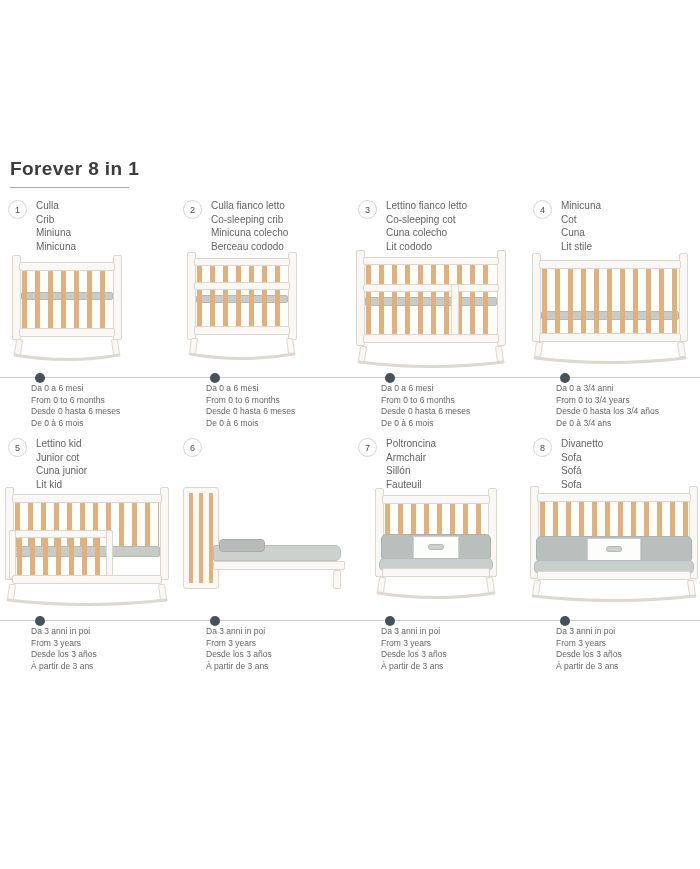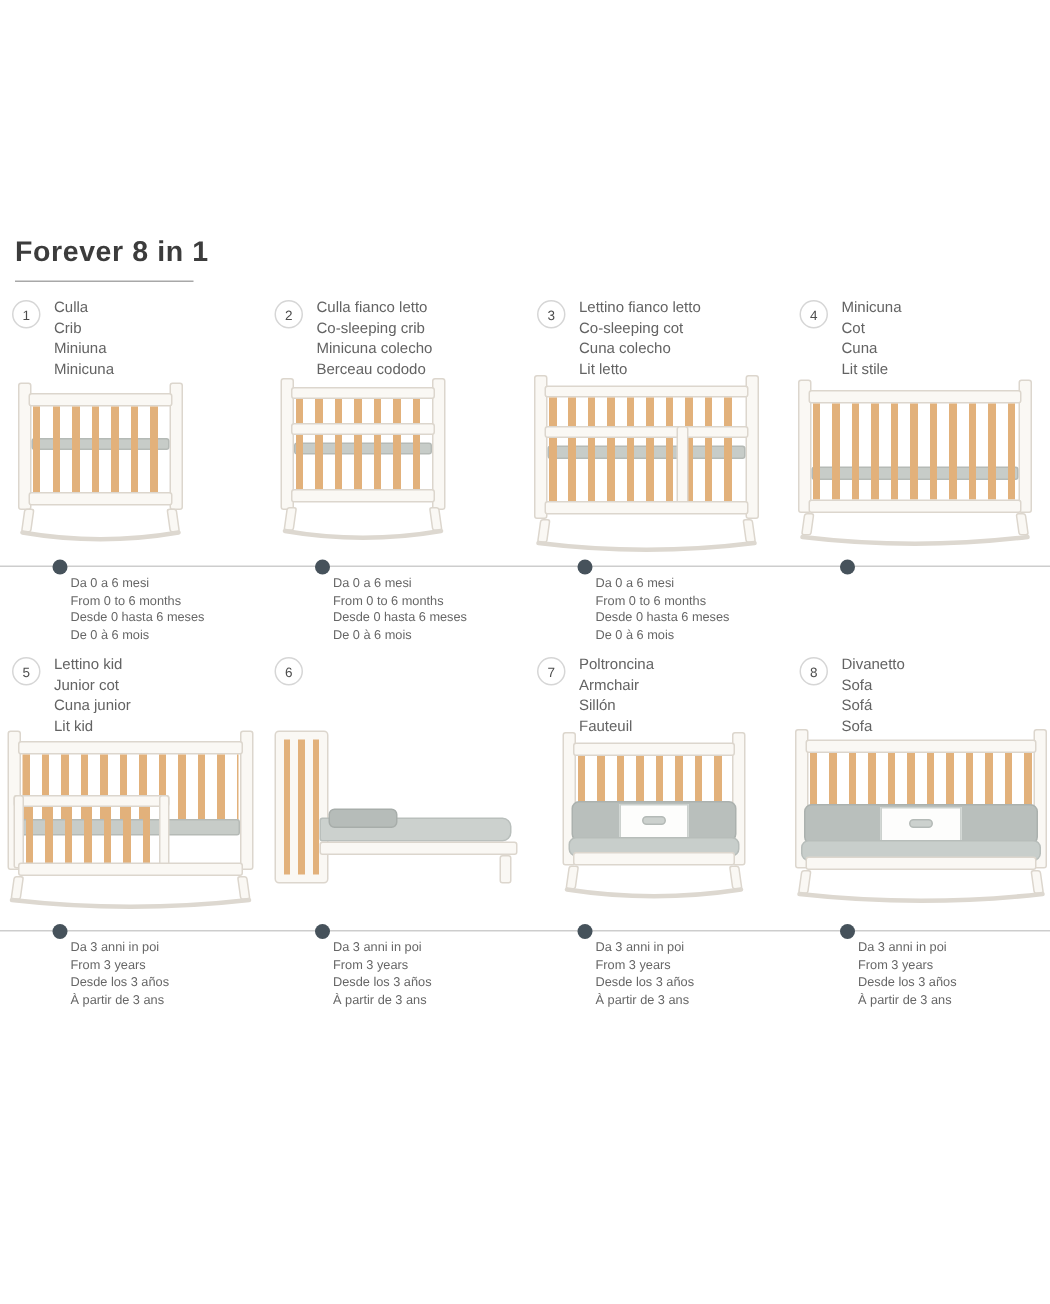--- a/index.html
+++ b/index.html
@@ -12,21 +12,21 @@
   .hdr-row{position:absolute;left:0;width:700px;display:grid;grid-template-columns:repeat(4,175px);}
   .hdr-cell{display:flex;gap:9px;padding-left:8px;box-sizing:border-box;}
   .num-circle{flex:none;width:17px;height:17px;margin-top:1px;border:1px solid #d6d6d6;border-radius:50%;
               display:flex;align-items:center;justify-content:center;font-size:9px;color:#4c4c4c;background:#fff;}
   .name-block{font-size:10px;line-height:13.5px;color:#636363;}
   .name-block div{white-space:nowrap;}
 
   .tl-line{position:absolute;left:0;width:700px;height:1px;background:#cdcdcd;}
   .tl-dot{position:absolute;width:10px;height:10px;border-radius:50%;background:#46525b;}
 
-  .age-row{position:absolute;left:16px;width:604px;display:grid;grid-template-columns:repeat(4,175px);}
+  .age-row{position:absolute;left:0;width:604px;display:grid;grid-template-columns:repeat(4,175px);}
   .age-cell{padding-left:31px;box-sizing:border-box;font-size:8.5px;line-height:11.5px;color:#666;}
   .age-cell div{white-space:nowrap;}
 
   .crib{position:absolute;}
   .crib i,.crib svg{position:absolute;display:block;box-sizing:border-box;}
   .wf{background:#faf8f4;border:1px solid #dcd6cd;border-radius:2px;}
   .sl{background:repeating-linear-gradient(90deg,#e2b17b 0 5px,rgba(0,0,0,0) 5px 13px);}
   .slv{background:repeating-linear-gradient(90deg,#e2b17b 0 4px,rgba(0,0,0,0) 4px 10px);}
   .mat{background:#c7ccc8;border:1px solid #b5bab6;border-radius:2px;}
   .bump{background:#b9bfbc;border:1px solid #abb1ae;border-radius:5px;}
@@ -62,21 +62,21 @@
         <div>Minicuna colecho</div>
         <div>Berceau cododo</div>
       </span>
     </div>
     <div class="hdr-cell">
       <span class="num-circle">3</span>
       <span class="name-block">
         <div>Lettino fianco letto</div>
         <div>Co-sleeping cot</div>
         <div>Cuna colecho</div>
-        <div>Lit letto</div>
+        <div>Lit cododo</div>
       </span>
     </div>
     <div class="hdr-cell">
       <span class="num-circle">4</span>
       <span class="name-block">
         <div>Minicuna</div>
         <div>Cot</div>
         <div>Cuna</div>
         <div>Lit stile</div>
       </span>
@@ -161,20 +161,26 @@
       <div>Da 0 a 6 mesi</div>
       <div>From 0 to 6 months</div>
       <div>Desde 0 hasta 6 meses</div>
       <div>De 0 à 6 mois</div>
     </div>
     <div class="age-cell">
       <div>Da 0 a 6 mesi</div>
       <div>From 0 to 6 months</div>
       <div>Desde 0 hasta 6 meses</div>
       <div>De 0 à 6 mois</div>
+    </div>
+    <div class="age-cell">
+      <div>Da 0 a 3/4 anni</div>
+      <div>From 0 to 3/4 years</div>
+      <div>Desde 0 hasta los 3/4 años</div>
+      <div>De 0 à 3/4 ans</div>
     </div>
   </div>
 
   <div class="hdr-row" style="top:437px">
     <div class="hdr-cell">
       <span class="num-circle">5</span>
       <span class="name-block">
         <div>Lettino kid</div>
         <div>Junior cot</div>
         <div>Cuna junior</div>

